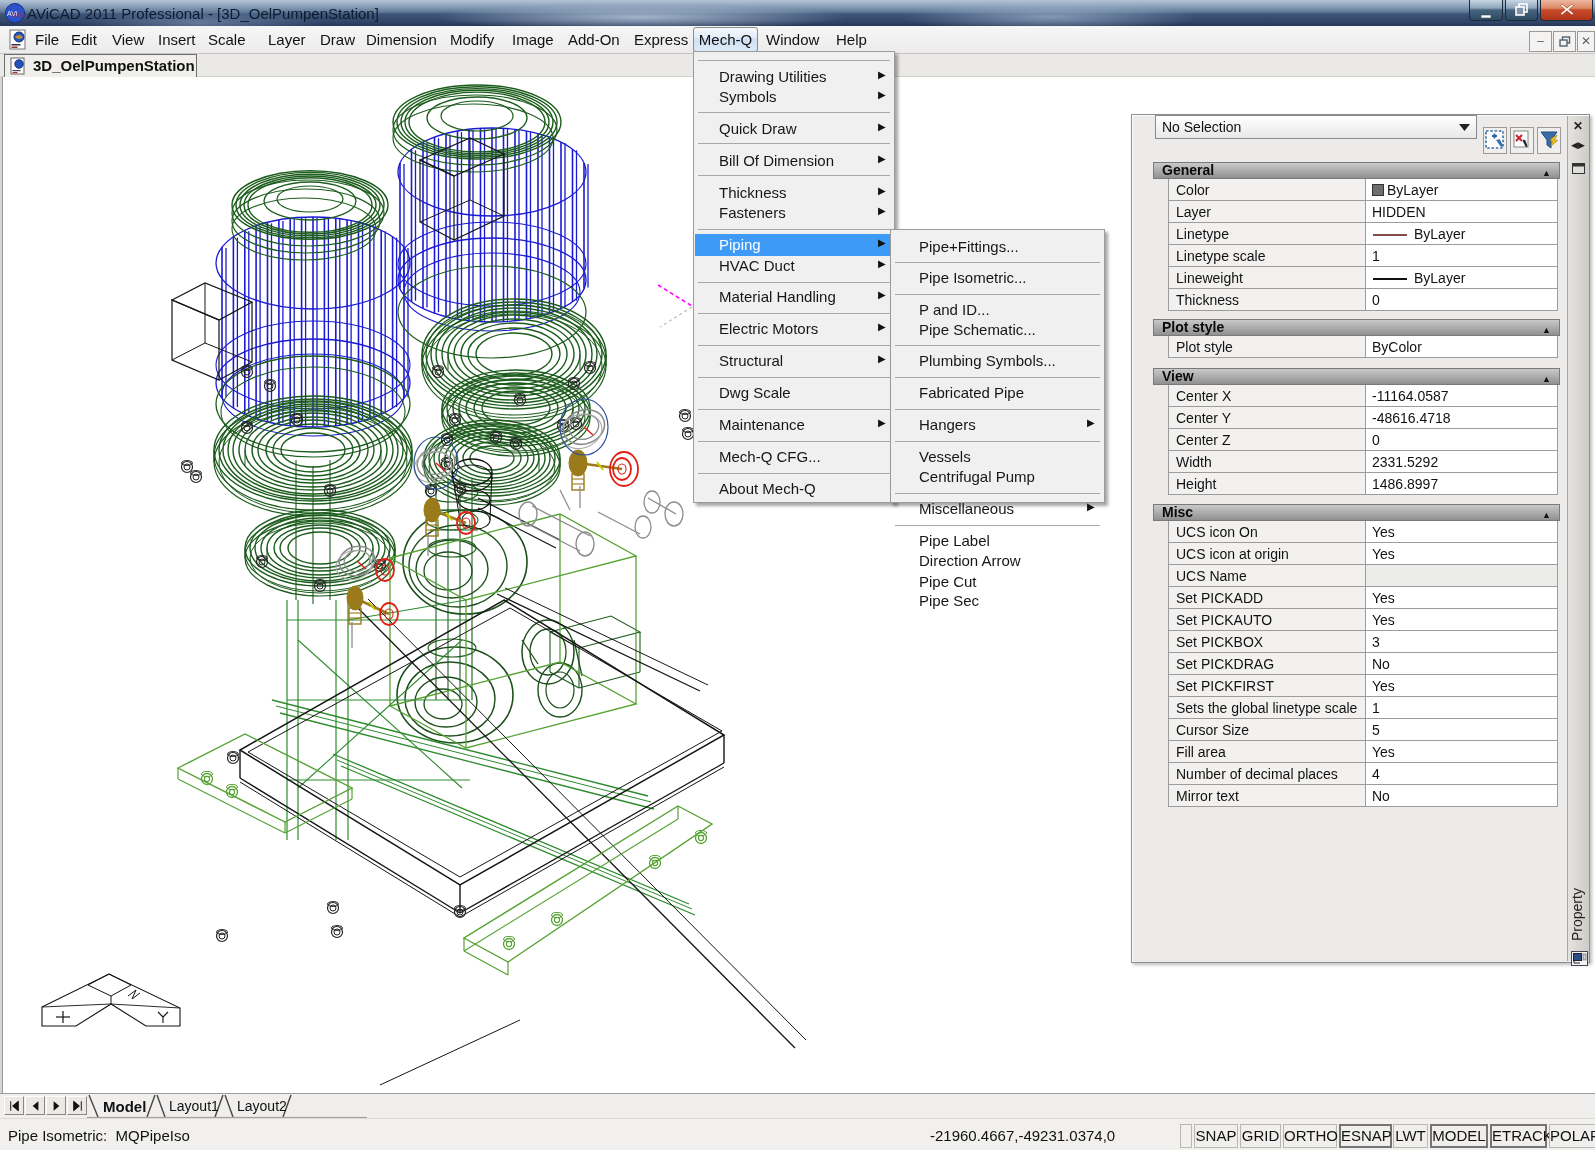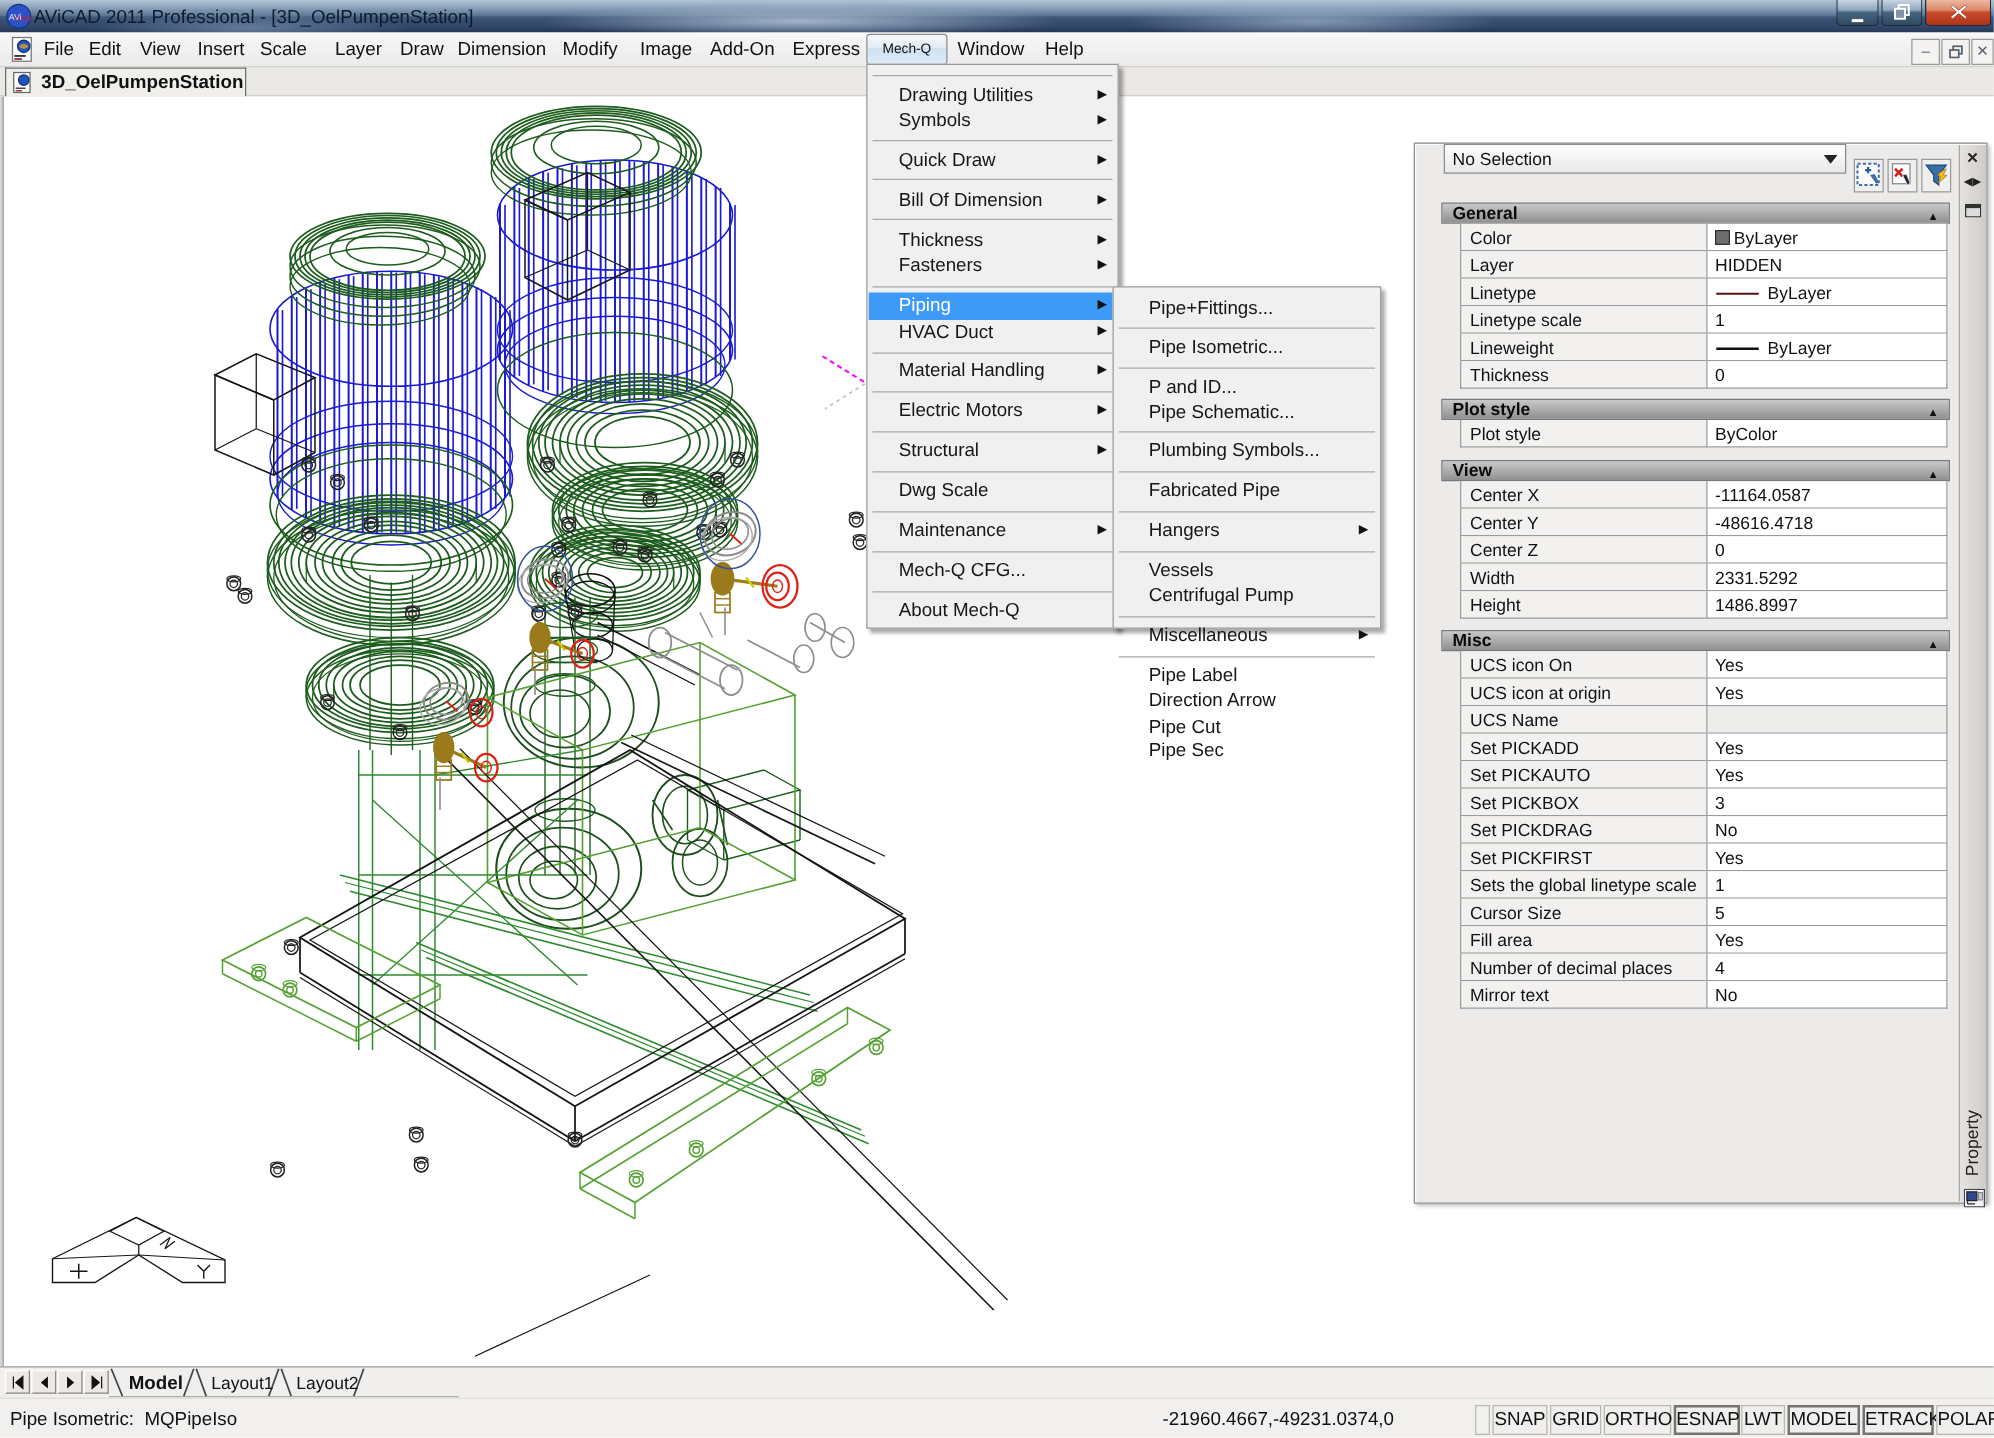--- a/index.html
+++ b/index.html
@@ -10,21 +10,21 @@
 #titlebar .spot2{position:absolute;left:900px;top:2px;width:300px;height:30px;border-radius:50%;background:radial-gradient(ellipse at center,rgba(170,190,215,.65),rgba(170,190,215,0) 70%)}
 #titlebar .spot3{position:absolute;left:70px;top:8px;width:260px;height:30px;border-radius:50%;background:radial-gradient(ellipse at center,rgba(150,175,205,.5),rgba(160,180,205,0) 70%)}
 #titletext{position:absolute;left:27px;top:5px;font-size:15px;color:#0d1b30;white-space:pre}
 .wbtn{position:absolute;top:0;height:21px;border:1px solid #1c2b3c;border-top:none;color:#fff;text-align:center;font-size:13px;line-height:19px}
 #btnmin{left:1469px;width:34px;border-radius:0 0 4px 4px;background:linear-gradient(180deg,#c8d6e2 0%,#8da5bb 40%,#47647f 50%,#2e4962 100%)}
 #btnres{left:1505px;width:33px;border-radius:0 0 4px 4px;background:linear-gradient(180deg,#c8d6e2 0%,#8da5bb 40%,#47647f 50%,#2e4962 100%)}
 #btncls{left:1540px;width:53px;border-radius:0 0 4px 4px;background:linear-gradient(180deg,#edb8a2 0%,#dd8866 40%,#c84a2c 50%,#b03418 100%)}
 #menubar{position:absolute;left:0;top:26px;width:1595px;height:28px;background:linear-gradient(180deg,#f7f7f7,#eceaea);border-bottom:1px solid #c6c4c2}
 .mitem{position:absolute;top:5px;font-size:15px;color:#111;white-space:pre}
 #mechq{position:absolute;left:693px;top:1px;width:65px;height:25px;border:1px solid #8c8c8c;border-radius:3px;
- background:linear-gradient(180deg,#f4f8fc 0%,#e2ecf6 45%,#cfe0f2 46%,#dcebf8 100%);font-size:11px;color:#111;text-align:center;line-height:23px}
+ background:linear-gradient(180deg,#f4f8fc 0%,#e2ecf6 45%,#cfe0f2 46%,#dcebf8 100%);font-size:15px;color:#111;text-align:center;line-height:23px}
 .mdibtn{position:absolute;top:5px;width:23px;height:21px;border:1px solid #9a9a9a;background:#f4f3f2;color:#54626f;font-size:12px;text-align:center;line-height:19px}
 #tabbar{position:absolute;left:0;top:54px;width:1595px;height:23px;background:#ebe9e6;border-bottom:1px solid #d2d0cc}
 #doctab{position:absolute;left:4px;top:0px;width:193px;height:23px;background:#f1efec;border:1px solid #6e6e6e;border-bottom:none;font-size:15px;font-weight:bold;color:#111;padding-left:28px;line-height:22px;white-space:pre}
 #canvas{position:absolute;left:0;top:77px;width:1595px;height:1016px;background:#fff;border-left:3px solid #d8d5d0}
 #canvasline{position:absolute;left:2px;top:77px;width:1px;height:1016px;background:#9a9a9a}
 .menu{position:absolute;background:#f0f0f0;border:1px solid #9b9b9b;box-shadow:3px 3px 3px rgba(0,0,0,0.35)}
 .mi{position:absolute;left:25px;font-size:15px;color:#161616;white-space:pre}
 .mi2{position:absolute;left:28px;font-size:15px;color:#161616;white-space:pre}
 .sep{position:absolute;left:4px;height:1px;background:#a8a8a8}
 .arr{position:absolute;font-size:10px;color:#111}

